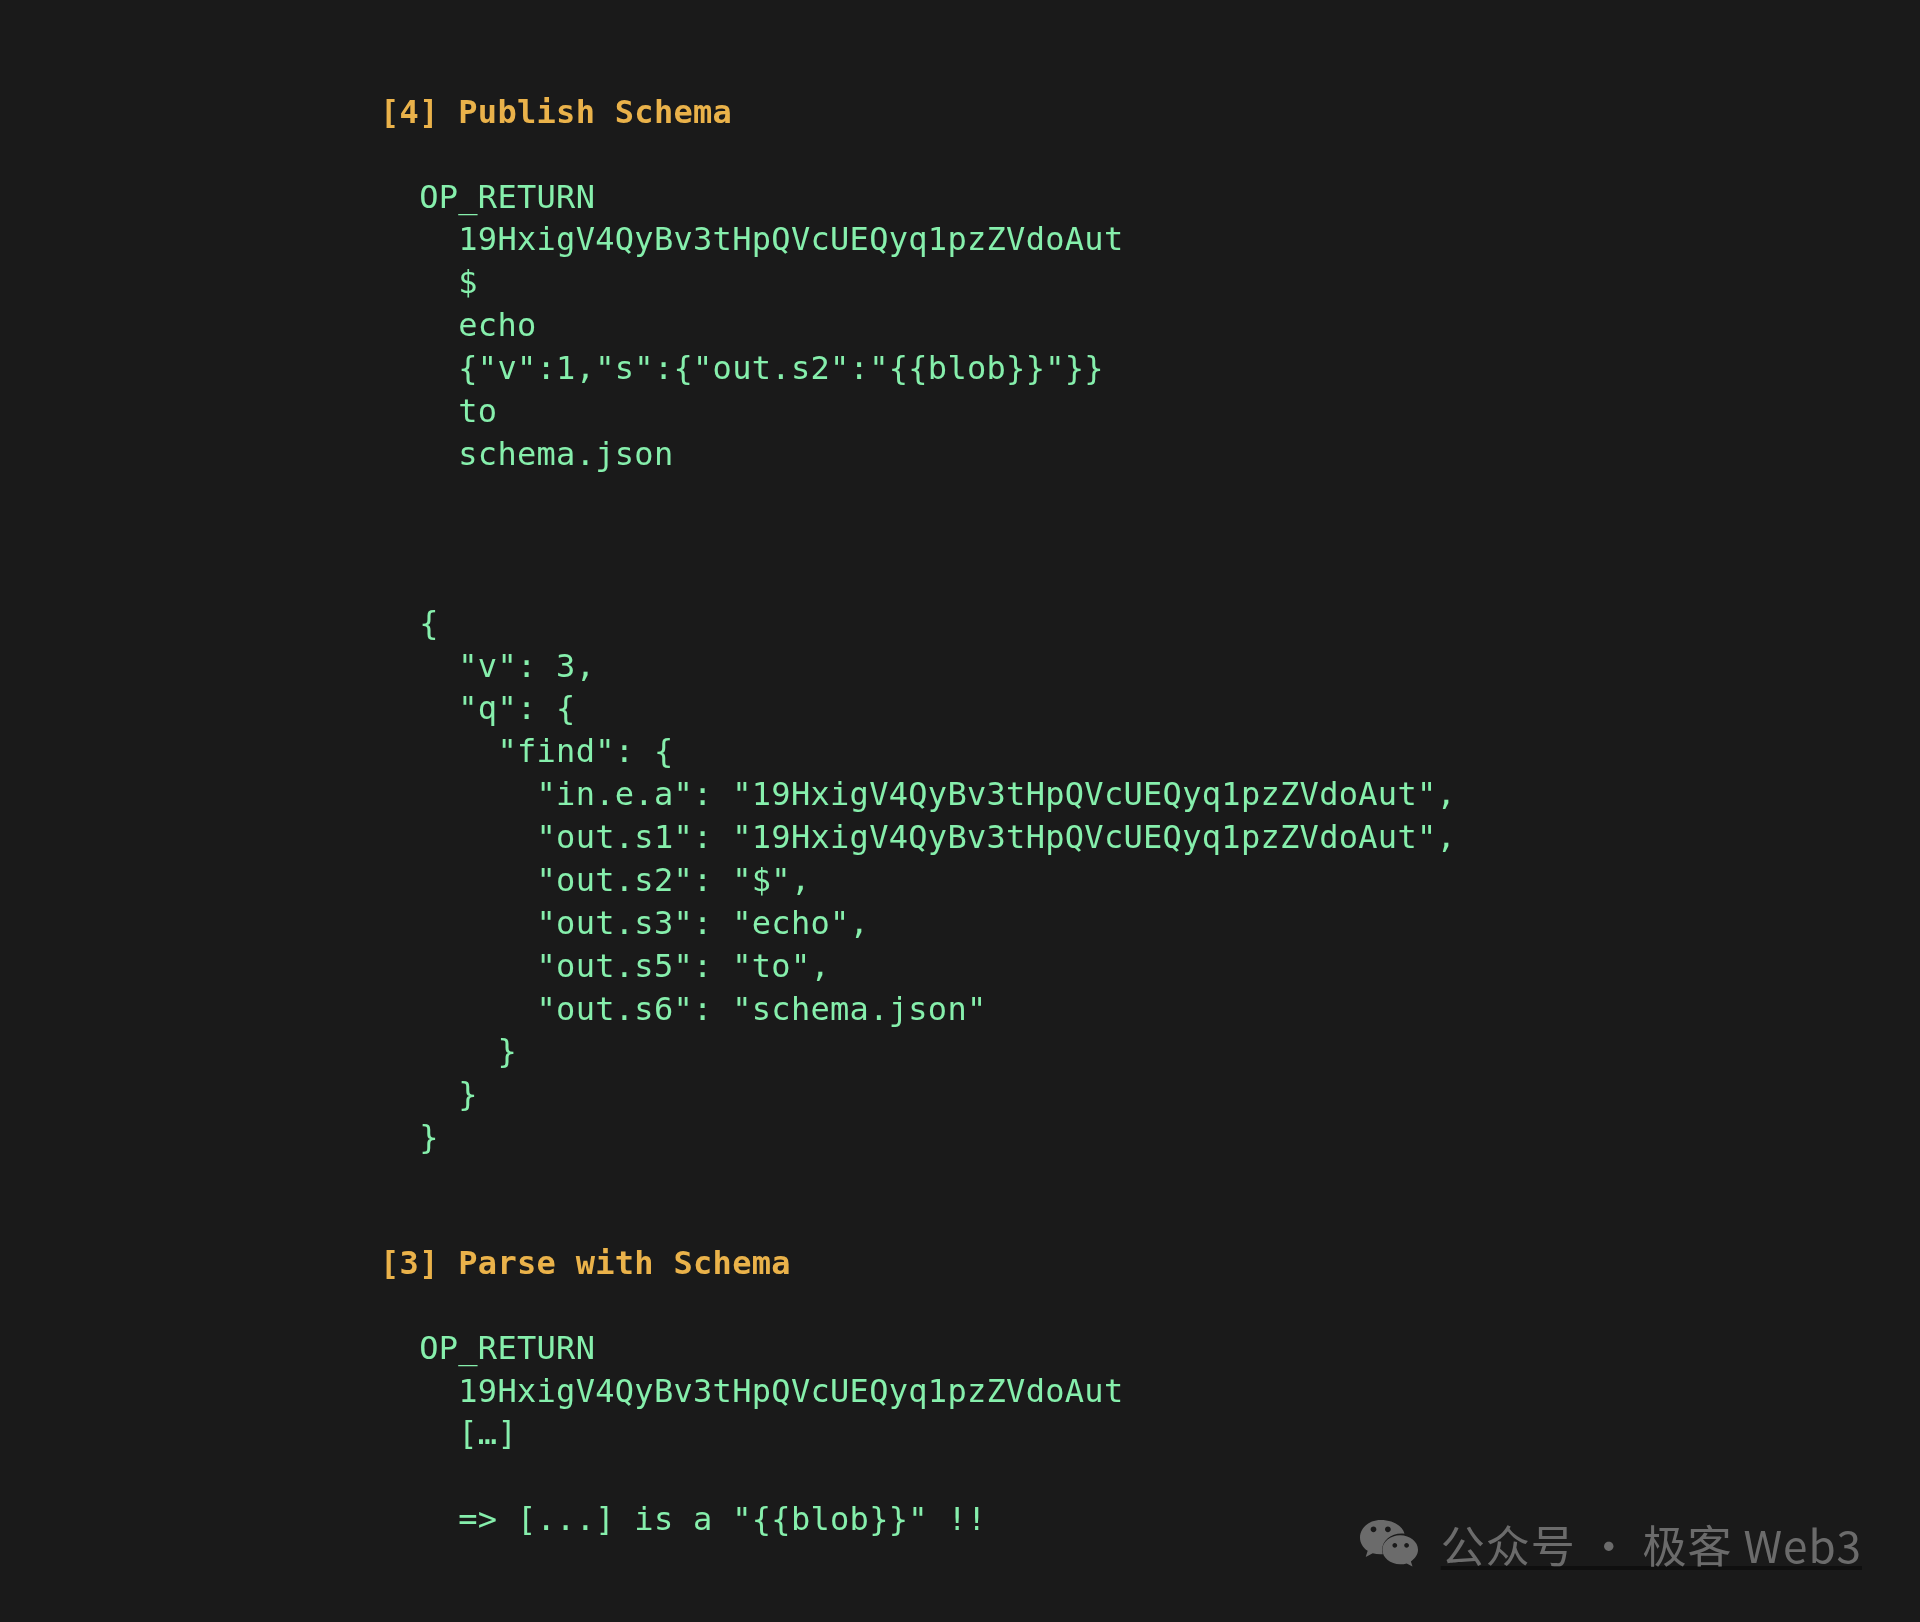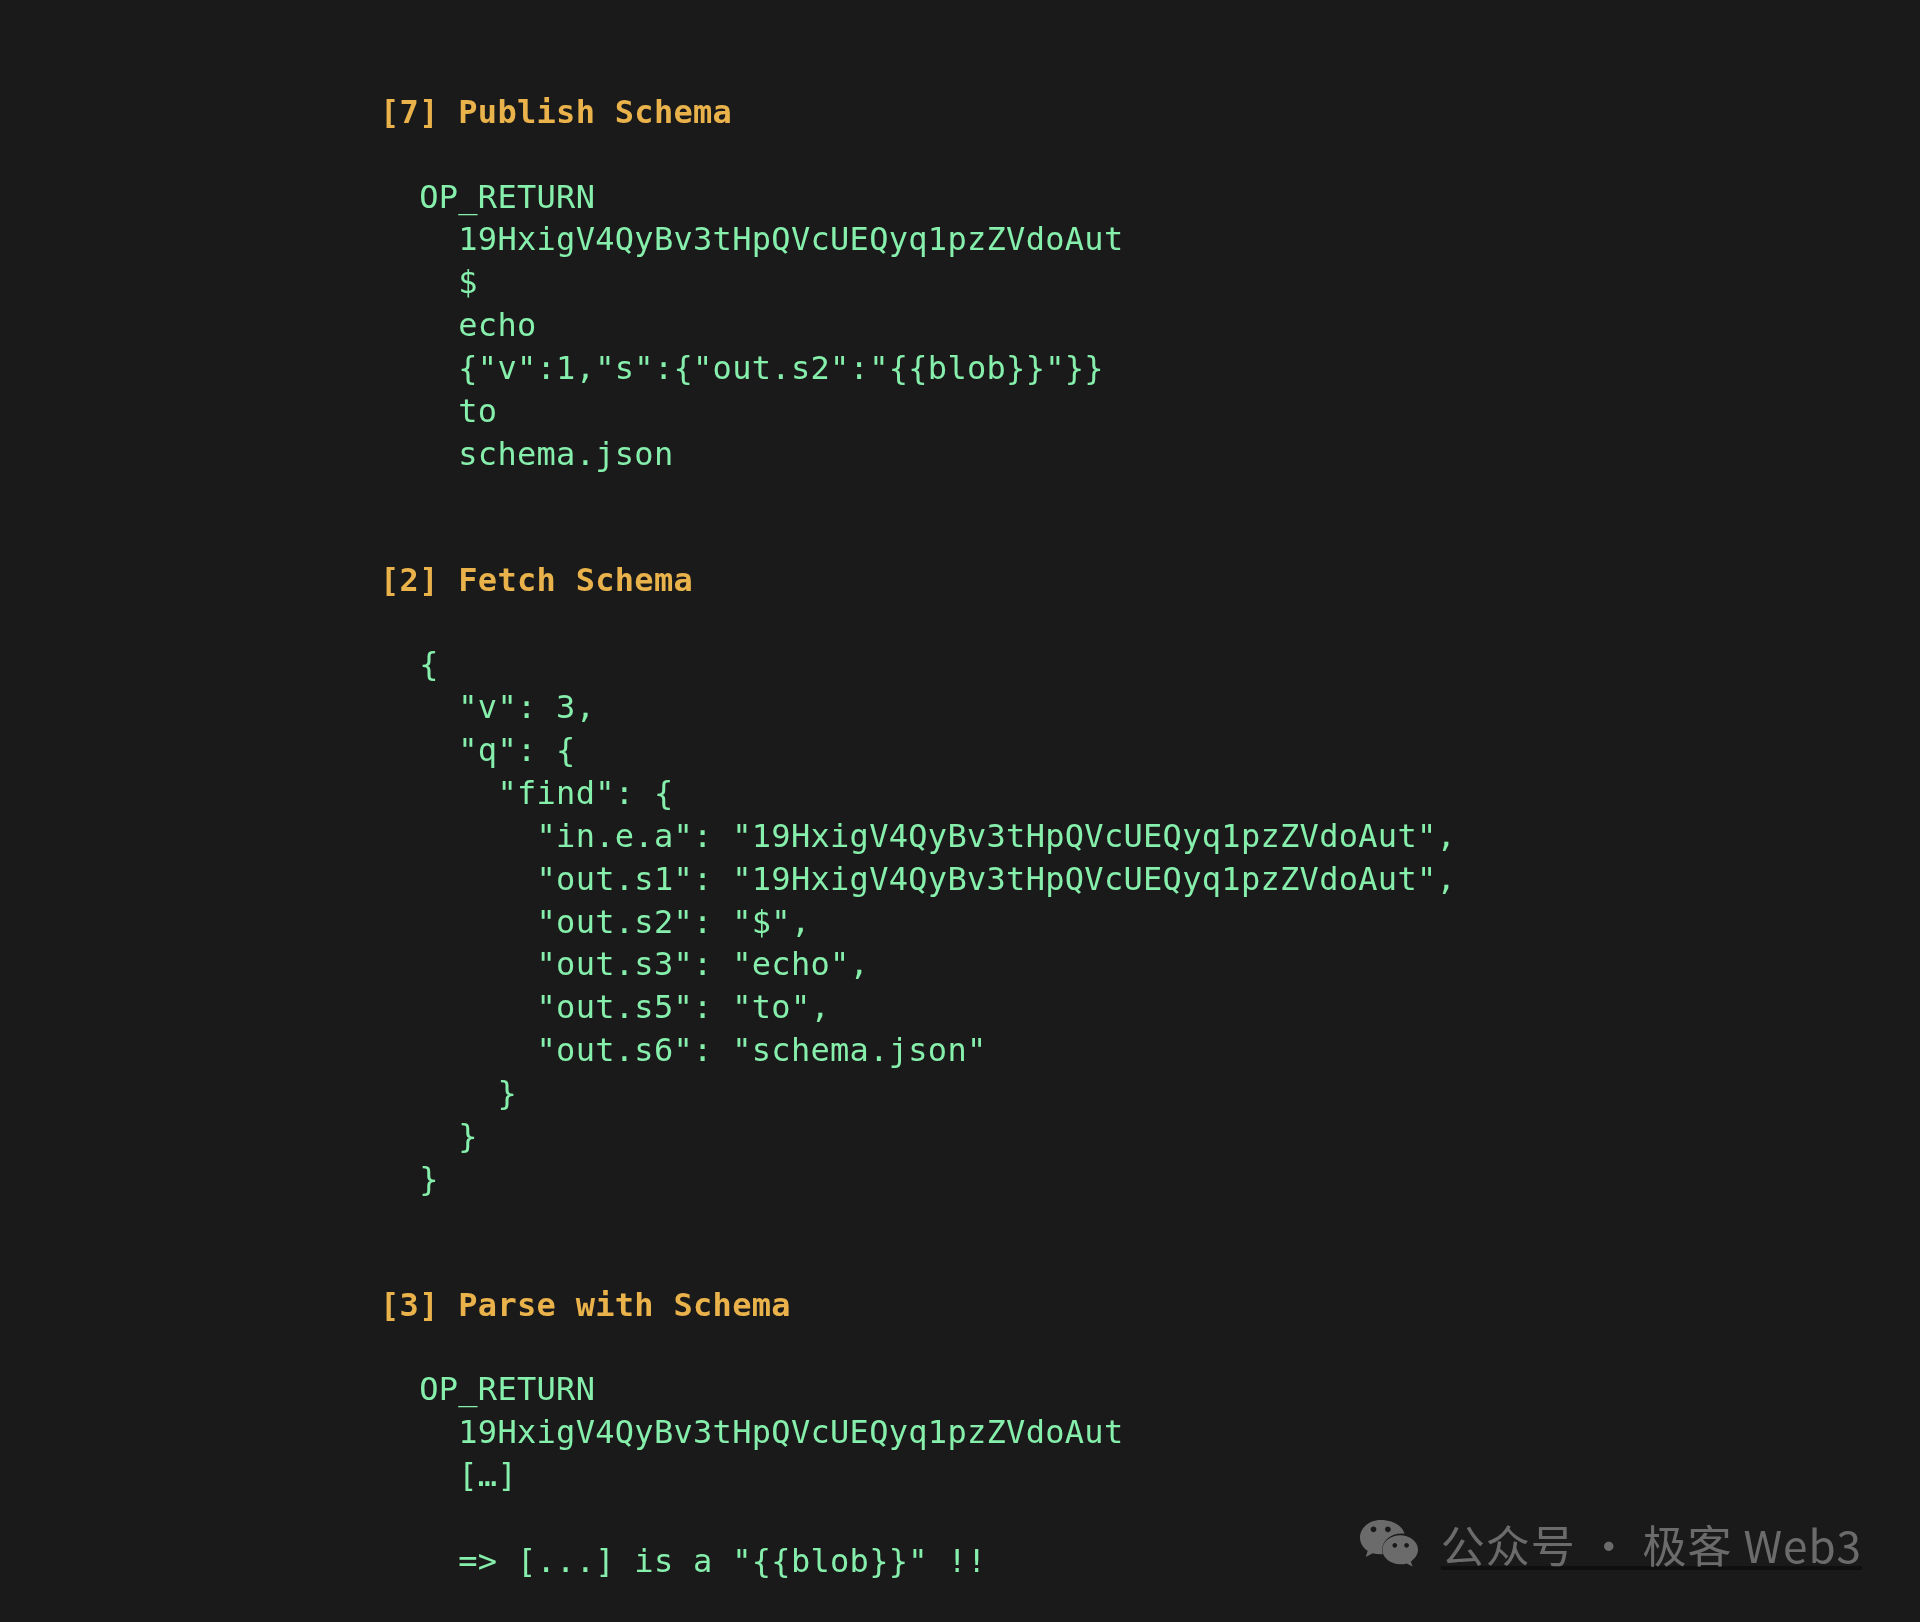--- a/index.html
+++ b/index.html
@@ -69,32 +69,31 @@
     letter-spacing: 1px;
     white-space: pre;
   }
 </style>
 </head>
 <body>
 
 <div class="stage">
   <div class="code-card">
 
-    <div class="section-heading">[7] Publish Schema</div>
+    <div class="section-heading">[4] Publish Schema</div>
     <div class="code-block">  OP_RETURN
     19HxigV4QyBv3tHpQVcUEQyq1pzZVdoAut
     $
     echo
     {"v":1,"s":{"out.s2":"{{blob}}"}}
     to
     schema.json</div>
 
     <div class="section-gap"></div>
 
-    <div class="section-heading">[2] Fetch Schema</div>
     <div class="code-block">  {
     "v": 3,
     "q": {
       "find": {
         "in.e.a": "19HxigV4QyBv3tHpQVcUEQyq1pzZVdoAut",
         "out.s1": "19HxigV4QyBv3tHpQVcUEQyq1pzZVdoAut",
         "out.s2": "$",
         "out.s3": "echo",
         "out.s5": "to",
         "out.s6": "schema.json"

